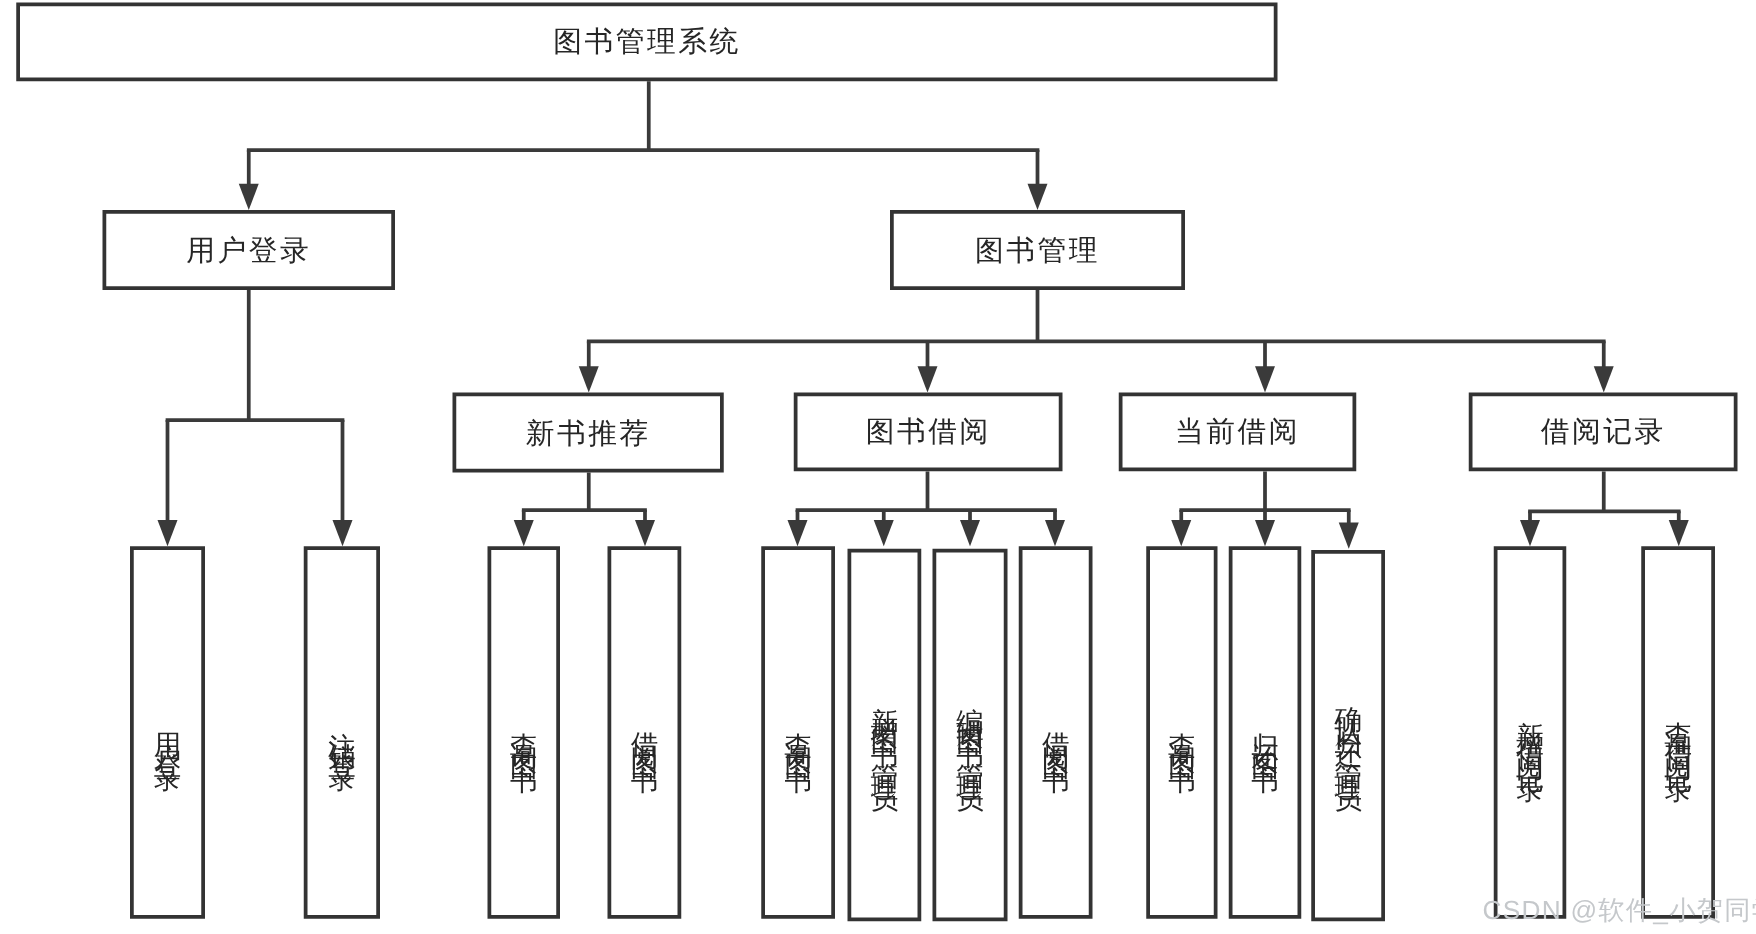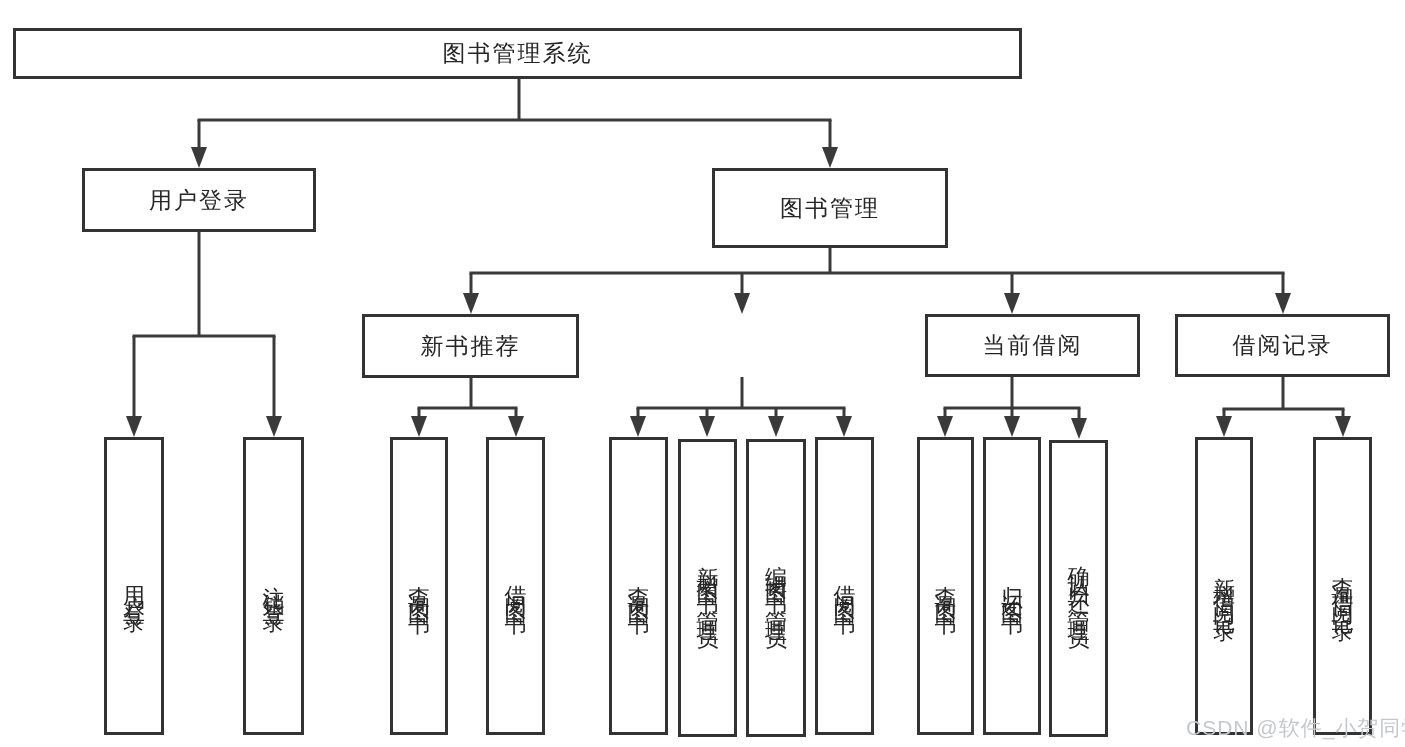--- a/index.html
+++ b/index.html
@@ -115,35 +115,38 @@
         <line x1="1283" y1="377" x2="1283" y2="409"></line>
         <line x1="1222.5" y1="409" x2="1344.5" y2="409"></line>
         <line x1="1224" y1="409" x2="1224" y2="420"></line>
         <polygon points="1216,416 1232,416 1224,437" stroke="none"></polygon>
         <line x1="1343" y1="409" x2="1343" y2="420"></line>
         <polygon points="1335,416 1351,416 1343,437" stroke="none"></polygon>
       </g>
     </g>
   </svg>
 
-  <div class="box hbox" style="left:13px;top:28px;width:1009px;height:51px">
+  <div class="box hbox" style="left:13px;top:2px;width:1009px;height:63px">
     <span>图书管理系统</span>
   </div>
 
   <div class="box hbox" style="left:82px;top:168px;width:234px;height:64px">
     <span>用户登录</span>
   </div>
-  <div class="box hbox" style="left:712px;top:168px;width:236px;height:80px">
+  <div class="box hbox" style="left:712px;top:168px;width:236px;height:64px">
     <span>图书管理</span>
   </div>
 
   <div class="box hbox" style="left:362px;top:314px;width:217px;height:64px">
     <span>新书推荐</span>
   </div>
-  <div class="box hbox" style="left:925px;top:314px;width:215px;height:63px">
+  <div class="box hbox" style="left:635px;top:314px;width:215px;height:63px">
+    <span>图书借阅</span>
+  </div>
+  <div class="box hbox" style="left:895px;top:314px;width:190px;height:63px">
     <span>当前借阅</span>
   </div>
   <div class="box hbox" style="left:1175px;top:314px;width:215px;height:63px">
     <span>借阅记录</span>
   </div>
 
   <div class="box vbox" style="left:104px;top:437px;width:60px;height:298px">
     <span>用户登录</span>
   </div>
   <div class="box vbox" style="left:243px;top:437px;width:61px;height:298px">

